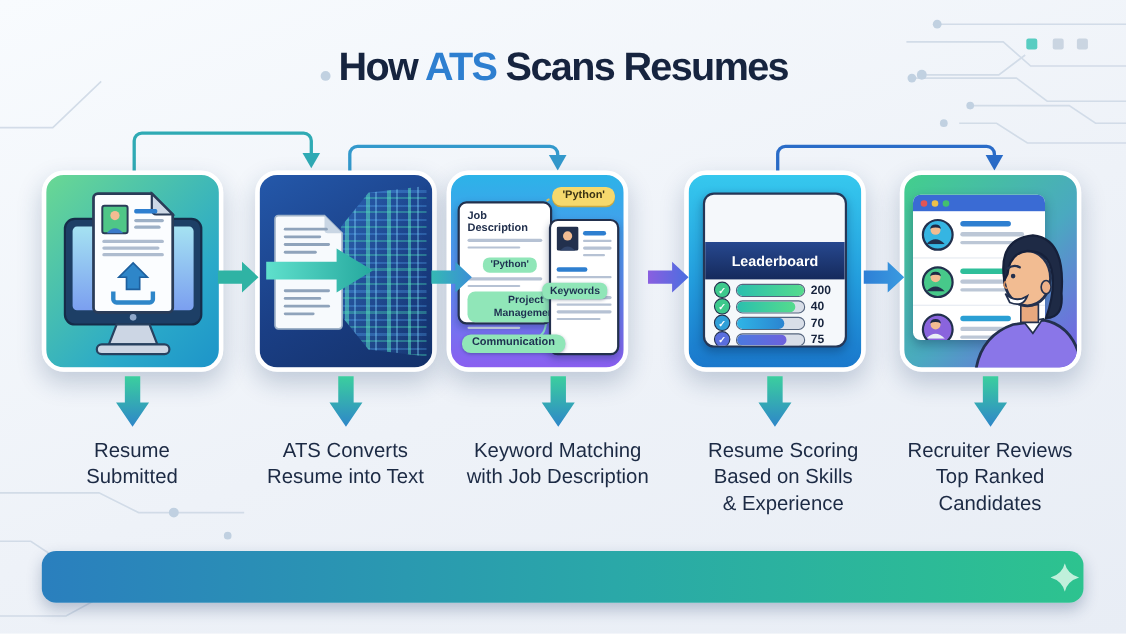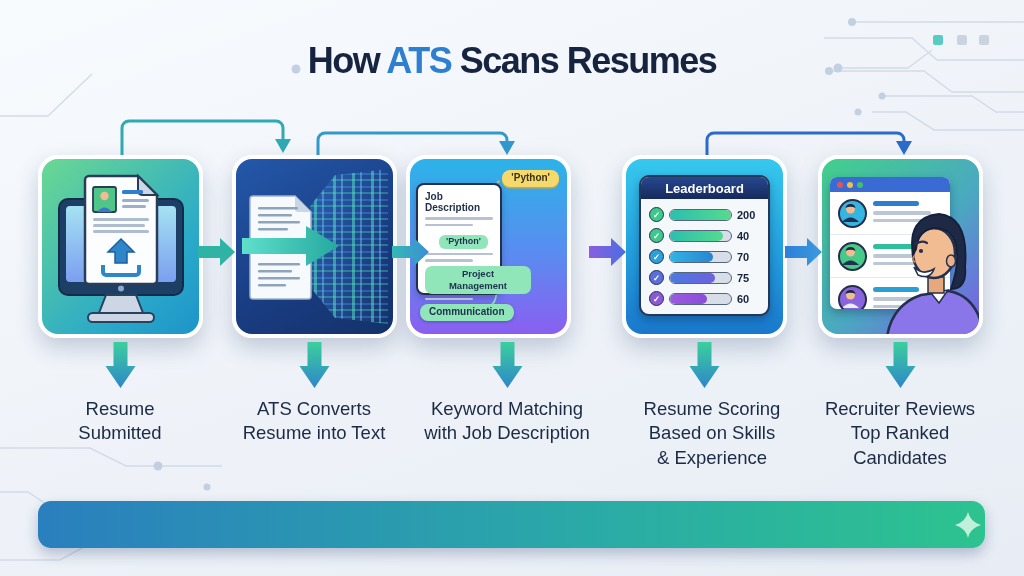--- a/index.html
+++ b/index.html
@@ -72,23 +72,23 @@
     font-size:10px;font-weight:800;padding:2px 9px;border-radius:8px;
     box-shadow:0 1.5px 0 #c9a840;
   }
   
   .lb-panel{
     position:absolute;left:13px;right:13px;top:16px;bottom:18px;box-sizing:border-box;
     background:#f5f8fb;border:2px solid #243757;border-radius:10px;overflow:hidden;
     box-shadow:0 4px 9px rgba(10,30,70,.35);display:flex;flex-direction:column;
   }
   .lb-header{
-    height:22px;flex:none;background:linear-gradient(180deg,#27488f,#152a5c);
+    height:34px;flex:none;background:linear-gradient(180deg,#27488f,#152a5c);
     display:flex;align-items:center;justify-content:center;color:#fff;
-    font-size:13px;font-weight:800;
+    font-size:13px;font-weight:800;margin-top:43px;
   }
   .lb-rows{flex:1;display:flex;flex-direction:column;justify-content:space-evenly;padding:2px 0;}
   .lb-row{display:flex;align-items:center;gap:5px;padding:0 8px;}
   .lb-check{
     width:13px;height:13px;border-radius:50%;flex:none;border:1.5px solid #22304d;
     display:flex;align-items:center;justify-content:center;color:#fff;font-size:8.5px;font-weight:700;
   }
   .lb-bar{flex:1;height:10px;border-radius:6px;background:#d8dee8;border:1.5px solid #55657e;overflow:hidden;}
   .lb-fill{height:100%;border-radius:6px;}
   .lb-score{width:23px;font-size:11px;font-weight:800;color:#16233c;}
@@ -240,20 +240,42 @@
   <div class="chip chip-python-float">'Python'</div>
   <div class="jobcard">
     <div class="panel-title">Job Description</div>
     <div class="ln"></div><div class="ln short"></div>
     <div class="chip" style="margin-left:14px">'Python'</div>
     <div class="ln"></div><div class="ln short"></div>
     <div class="chip chip-project">Project
 Management</div>
     <div class="ln short"></div>
   </div>
+  <div class="resumecard">
+    <div class="rphoto-row">
+      <svg width="20" height="22">
+        <rect width="20" height="22" rx="2" fill="#22304d"></rect>
+        <circle cx="10" cy="8.5" r="4.2" fill="#f2bc92"></circle>
+        <path d="M3,22 q7,-8 14,0 z" fill="#31456b"></path>
+      </svg>
+      <div class="rlines">
+        <div class="rln blue" style="width:80%"></div>
+        <div class="rln"></div>
+          <div class="rln"></div>
+          <div class="rln" style="width:75%"></div>
+      </div>
+    </div>
+    <div class="rln blue" style="width:55%;margin-top:6px"></div>
+    <div class="rln"></div>
+    <div class="chip chip-keywords">Keywords</div>
+    <div class="rln" style="margin-top:16px"></div>
+    <div class="rln"></div>
+      <div class="rln"></div>
+      <div class="rln" style="width:80%"></div>
+  </div>
   <div class="chip chip-comm">Communication</div>
 </div>
 
 <div class="card" id="card4">
   <div class="lb-panel">
     <div class="lb-header">Leaderboard</div>
     <div class="lb-rows">
       <div class="lb-row">
         <div class="lb-check" style="background: rgb(61, 201, 140);">✓</div>
         <div class="lb-bar">

